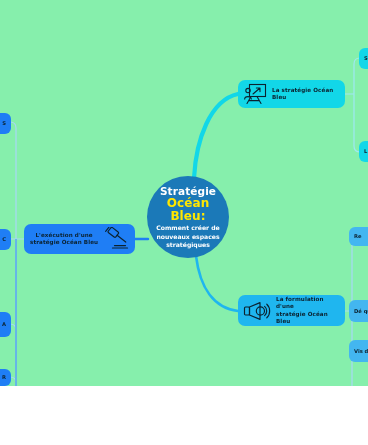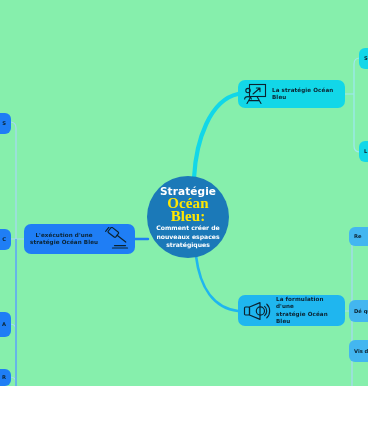--- a/index.html
+++ b/index.html
@@ -44,25 +44,24 @@
   }
   .center-title {
     color: #ffffff;
     font-size: 10.5px;
     font-weight: bold;
     line-height: 12px;
     letter-spacing: .1px;
   }
   .center-sub {
     color: #ffe700;
-    font-size: 15px;
+    font-size: 12px;
     font-weight: bold;
     line-height: 13px;
     letter-spacing: .1px;
-    font-family: Liberation Serif, serif;
   }
   .center-desc {
     color: #ffffff;
     font-size: 6.1px;
     font-weight: bold;
     line-height: 7.6px;
     margin-top: 1px;
   }
 
   

